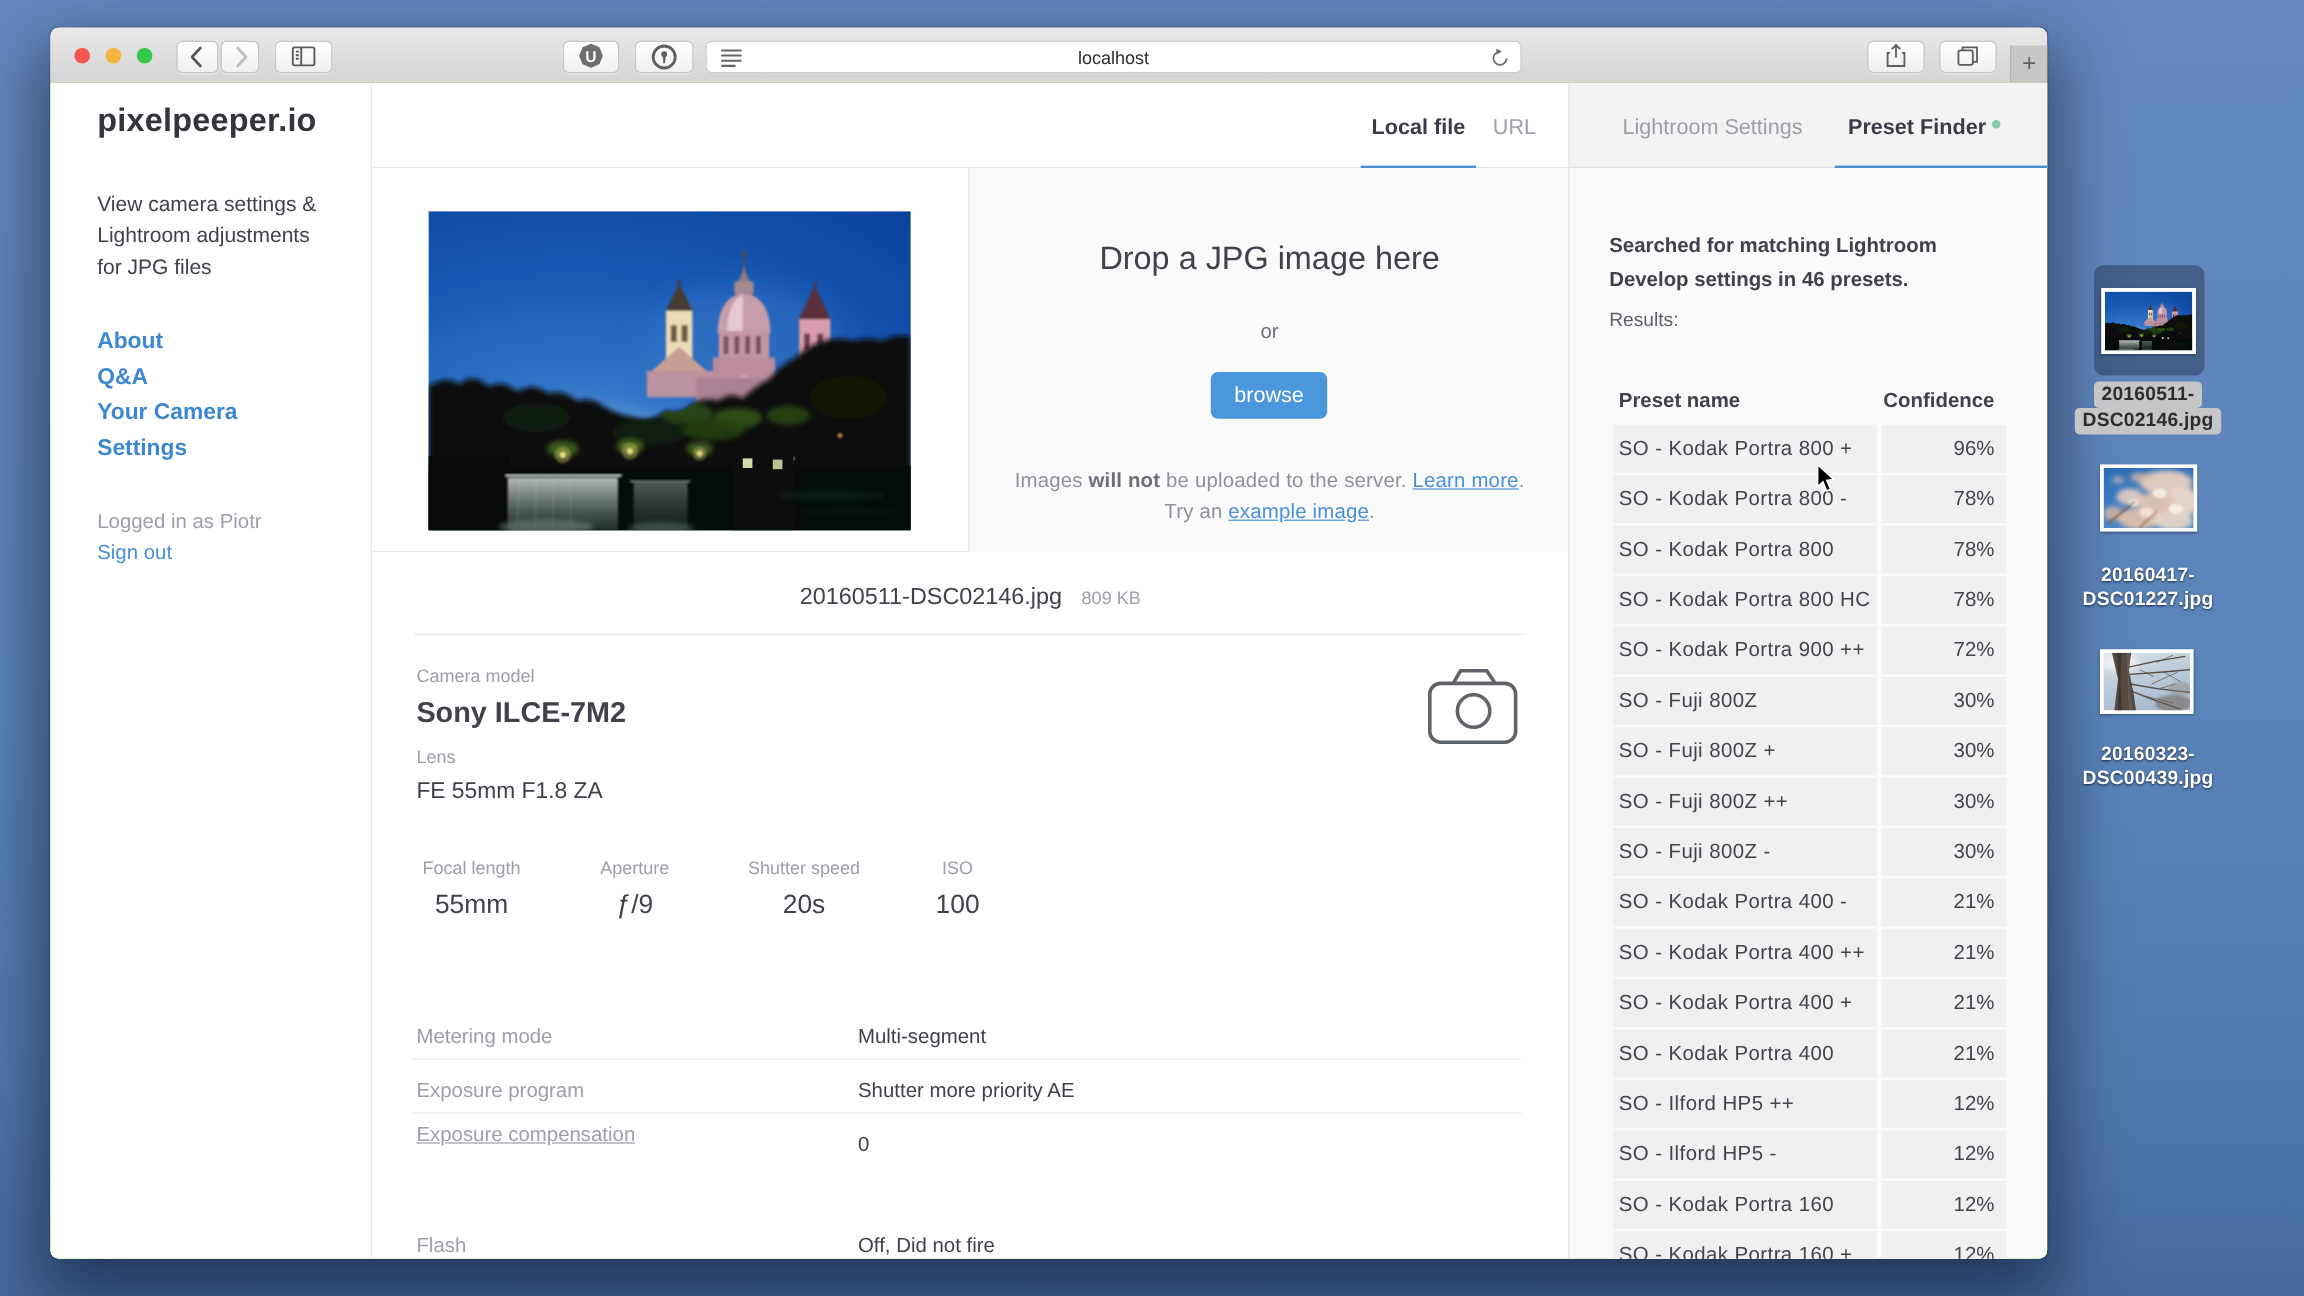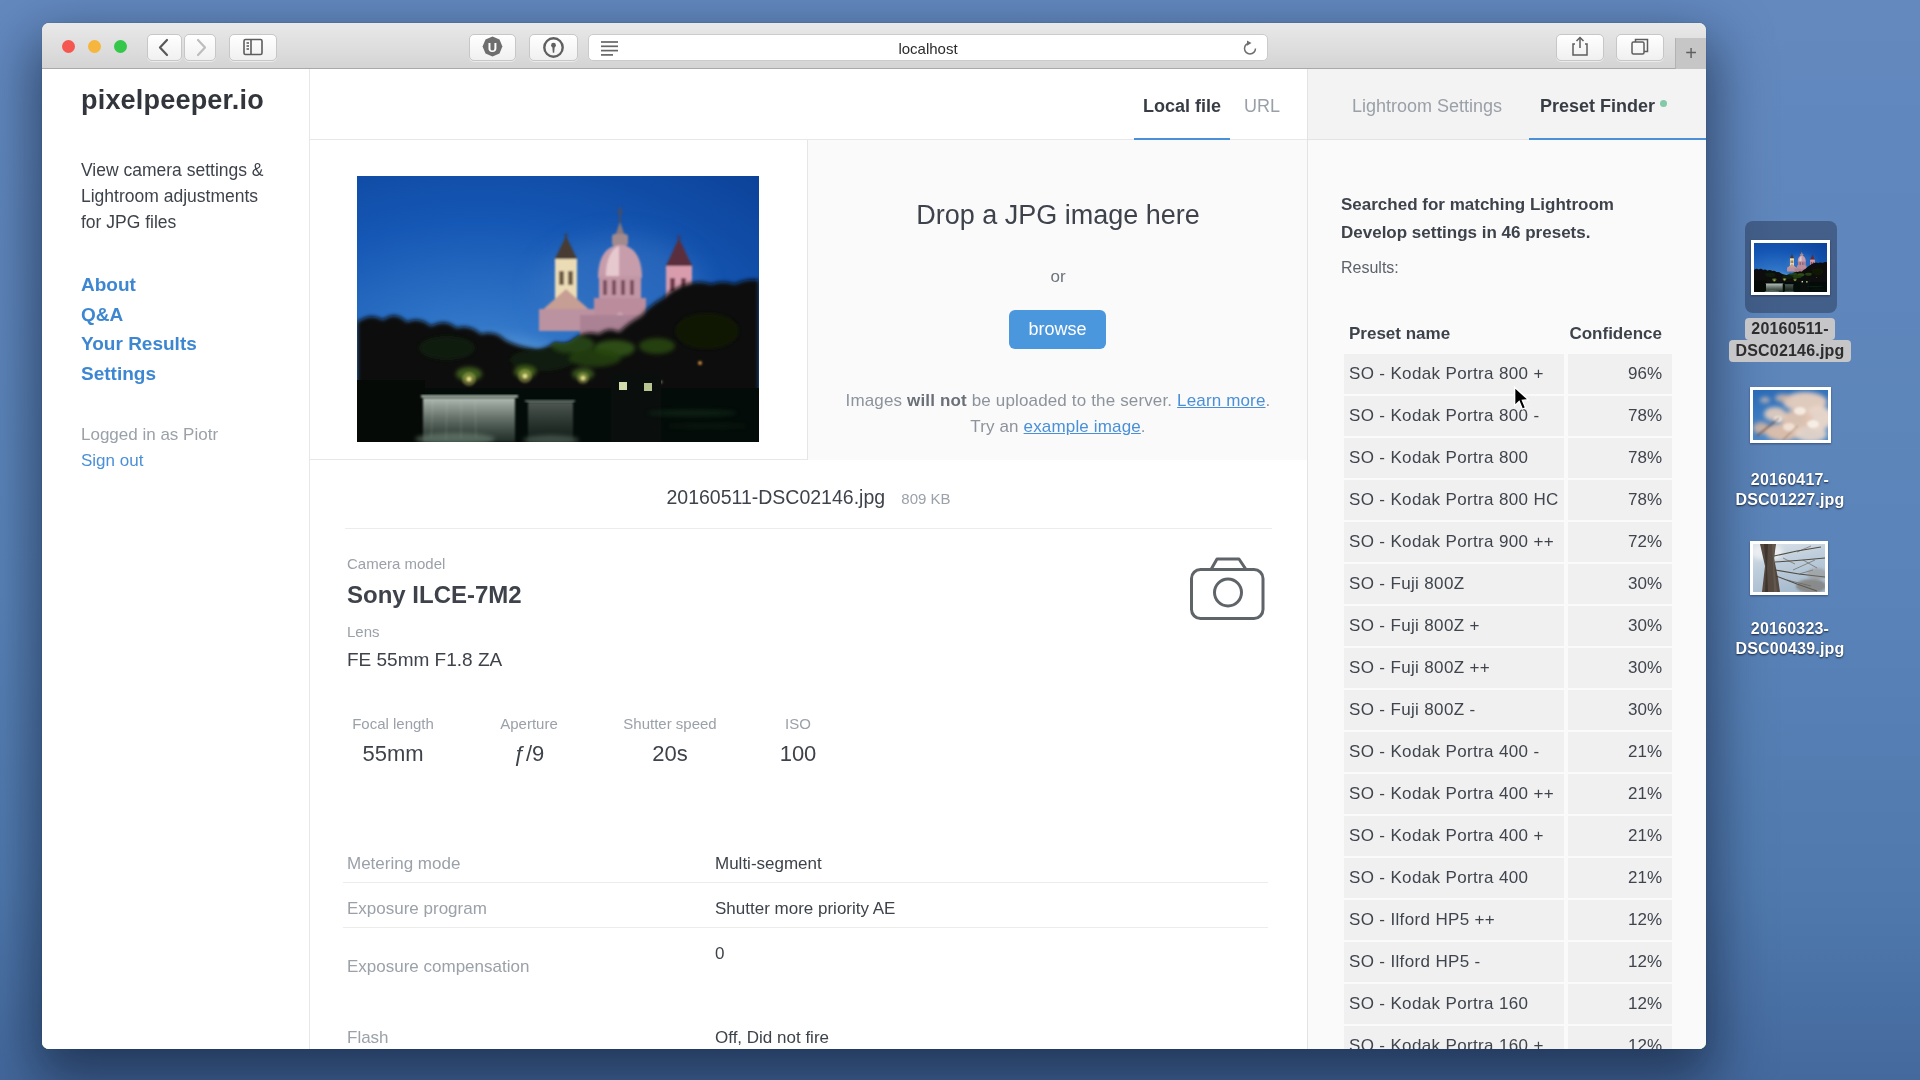--- a/index.html
+++ b/index.html
@@ -155,21 +155,21 @@
     </div>
     <div id="newtab">+</div>
   </div>
   <div id="content">
 
     <div id="sidebar">
       <div id="logo">pixelpeeper.io</div>
       <div id="tagline">View camera settings &amp;<br>Lightroom adjustments<br>for JPG files</div>
       <div class="navlink" style="top:205px;">About</div>
       <div class="navlink" style="top:235px;">Q&amp;A</div>
-      <div class="navlink" style="top:264px;">Your Results</div>
+      <div class="navlink" style="top:264px;">Your Camera</div>
       <div class="navlink" style="top:294px;">Settings</div>
       <div id="loggedin">Logged in as Piotr</div>
       <div id="signout">Sign out</div>
     </div>
 
     <div id="main">
       <div id="mheader">
         <div id="tab-local">Local file</div>
         <div id="tab-url">URL</div>
         <div id="tab-local-line"></div>
@@ -329,21 +329,21 @@
         <div class="statlabel" style="left:418px;">ISO</div>
         <div class="statval" style="left:418px;">100</div>
       </div>
       <div id="rowsec">
         <div class="mrow-label" style="top:54px;">Metering mode</div>
         <div class="mrow-val" style="top:54px;">Multi-segment</div>
         <div class="mrow-line" style="top:82px;"></div>
         <div class="mrow-label" style="top:99px;">Exposure program</div>
         <div class="mrow-val" style="top:99px;">Shutter more priority AE</div>
         <div class="mrow-line" style="top:127px;"></div>
-        <div class="mrow-label" style="top:157px;">Exposure compensation</div>
+        <div class="mrow-label" style="top:136px;text-decoration:underline;">Exposure compensation</div>
         <div class="mrow-val" style="top:144px;">0</div>
         <div class="mrow-label" style="top:228px;">Flash</div>
         <div class="mrow-val" style="top:228px;">Off, Did not fire</div>
       </div>
     </div>
 
     <div id="rpanel">
       <div id="rheader">
         <div id="tab-lr">Lightroom Settings</div>
         <div id="tab-pf">Preset Finder</div>

